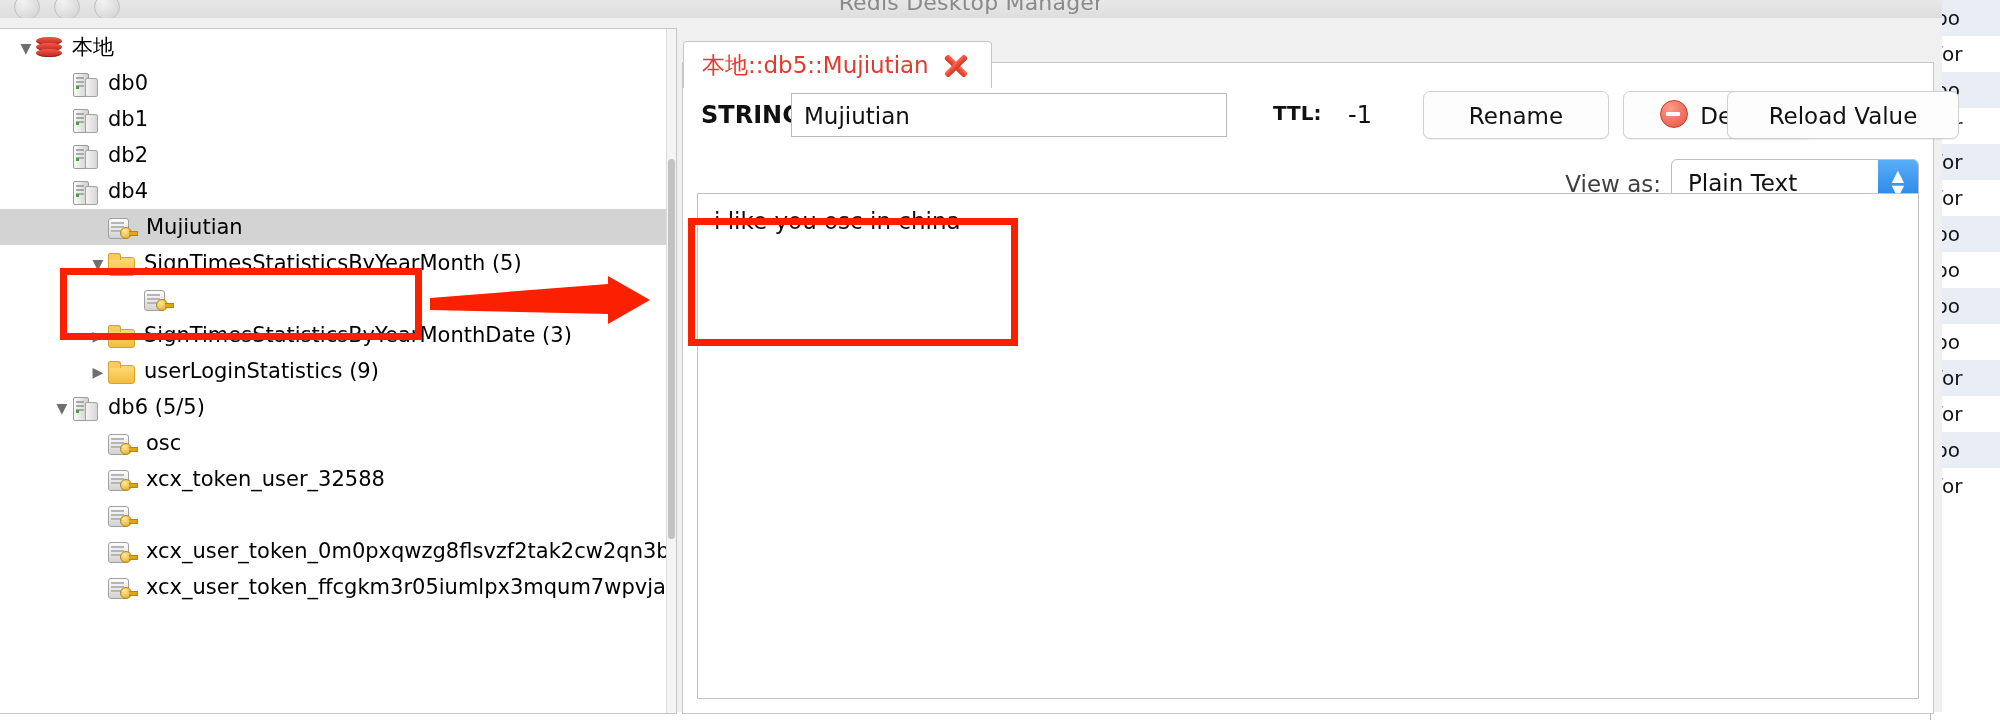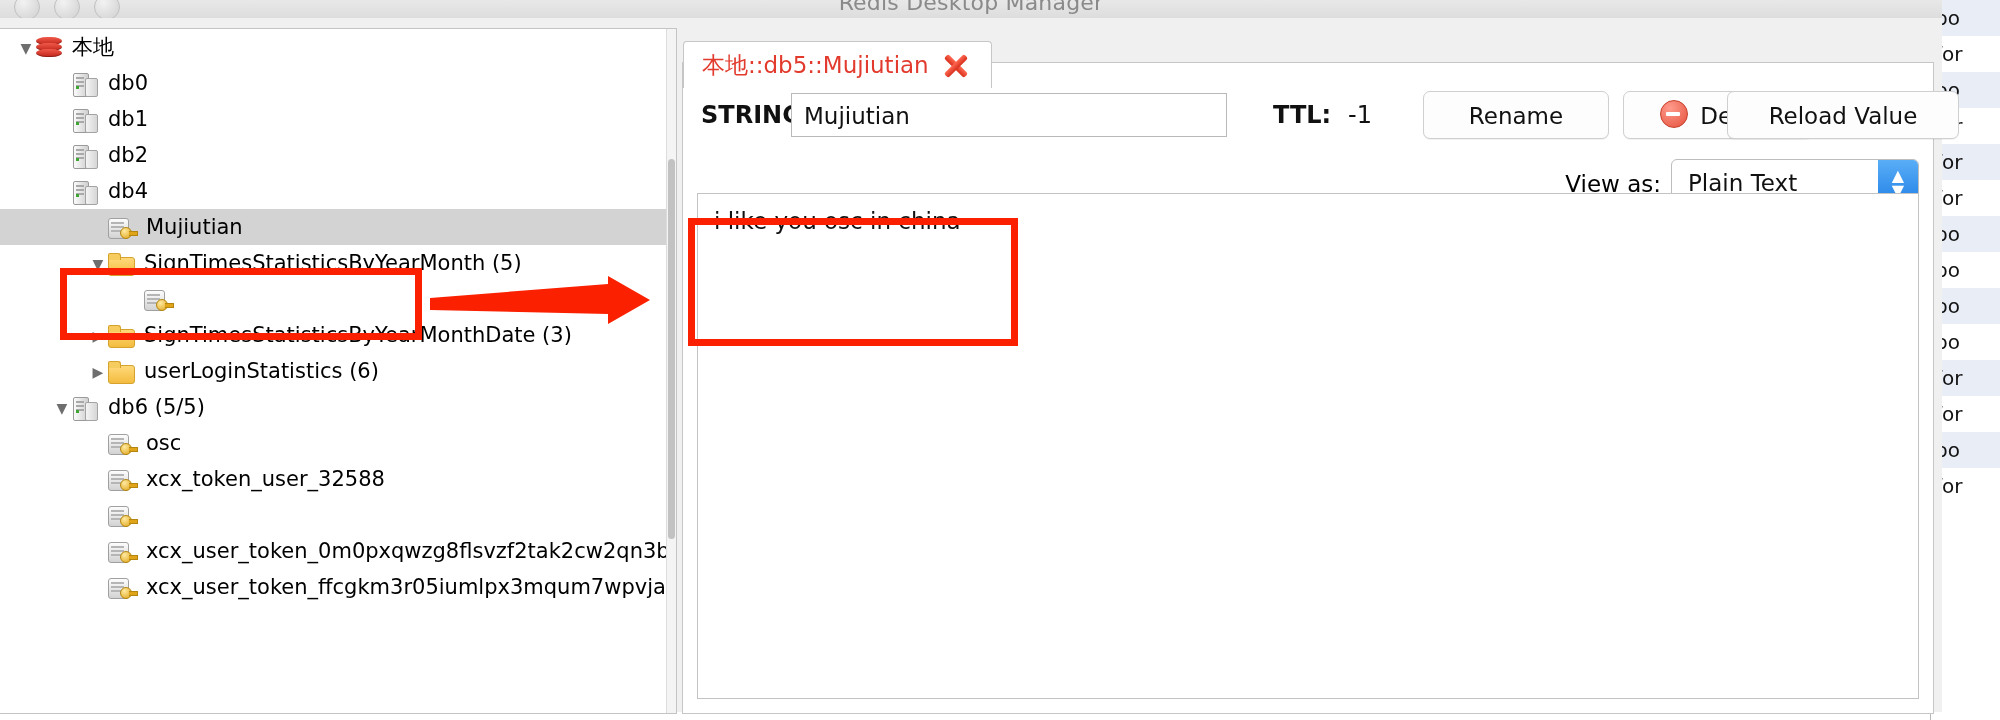--- a/index.html
+++ b/index.html
@@ -66,34 +66,34 @@
     background:#ffffff;border:1px solid #c6c6c6;border-bottom:none;border-radius:4px 4px 0 0;
     font-size:23px;color:#e23b2e;display:inline-flex;align-items:center;gap:14px;white-space:nowrap;}
   .xicon{display:inline-block;width:26px;height:26px;position:relative;}
   .xicon i{position:absolute;left:-1px;top:11px;width:28px;height:6px;border-radius:2px;
     background:linear-gradient(#ff6a52,#d8301d);}
   .xicon i:first-child{transform:rotate(45deg);} .xicon i:last-child{transform:rotate(-45deg);}
   #keyrow{position:absolute;left:0;top:24px;width:100%;height:62px;}
   #key-label{position:absolute;left:18px;top:14px;font-size:24px;font-weight:bold;color:#111;}
   #key-input{position:absolute;left:108px;top:6px;width:436px;height:44px;line-height:44px;
     background:#fff;border:1px solid #b9b9b9;font-size:23px;color:#111;padding-left:12px;box-sizing:border-box;}
-  #ttl-label{position:absolute;left:590px;top:14px;font-size:24px;font-weight:bold;color:#111;}
+  #ttl-label{position:absolute;left:590px;top:14px;font-size:20px;font-weight:bold;color:#111;}
   #ttl-value{position:absolute;left:665px;top:14px;font-size:24px;color:#111;}
   .btn{position:absolute;top:4px;height:48px;line-height:48px;background:#fdfdfd;
     border:1px solid #cfcfcf;border-radius:7px;font-size:23px;color:#111;text-align:center;
     box-shadow:0 1px 0 rgba(0,0,0,.05);box-sizing:border-box;}
   #btn-rename{left:740px;width:186px;}
   #btn-delete{left:940px;width:190px;}
   #btn-reload{left:1044px;width:232px;}
   .minus-icon{display:inline-block;width:26px;height:26px;border-radius:50%;vertical-align:-4px;
     margin-right:12px;background:radial-gradient(circle at 35% 28%,#ff9b8c,#e4513c);
     border:1px solid #c63d2a;position:relative;}
   .minus-icon:after{content:"";position:absolute;left:5px;top:11px;width:14px;height:4px;background:#fff;border-radius:1px;}
   #value-label{position:absolute;left:18px;top:96px;font-size:24px;color:#111;margin-top:48px;}
-  #viewas-label{position:absolute;right:272px;top:108px;font-size:23px;color:#000000;}
+  #viewas-label{position:absolute;right:272px;top:108px;font-size:23px;color:#404040;}
   #viewas-select{position:absolute;right:14px;top:96px;width:248px;height:48px;
     background:#fff;border:1px solid #bdbdbd;border-radius:6px;box-sizing:border-box;}
   #viewas-text{position:absolute;left:16px;top:0;line-height:46px;font-size:23px;color:#111;}
   #viewas-arrow{position:absolute;right:0;top:0;width:40px;height:46px;border-radius:0 5px 5px 0;
     background:linear-gradient(#5aaef7,#1f7fe5);color:#fff;font-size:16px;text-align:center;line-height:15px;padding-top:8px;box-sizing:border-box;}
   #value-area{position:absolute;left:14px;top:130px;right:14px;bottom:14px;
     background:#fff;border:1px solid #c3c3c3;font-size:23px;color:#111;padding:14px 16px;box-sizing:border-box;}
   
   .vsb{position:absolute;top:0;bottom:0;width:9px;background:#f4f4f4;border-left:1px solid #dcdcdc;}
   .vsb i{position:absolute;left:1px;width:7px;border-radius:4px;background:#c2c2c2;}
@@ -137,21 +137,21 @@
     <div id="sidebar">
         <div class="tree-row"><span style="display:inline-block;width:16px"></span><span class="twisty">▼</span><span class="ico ico-redis"><i></i><i></i><i></i></span><span>本地</span></div>
         <div class="tree-row"><span style="display:inline-block;width:52px"></span><span class="twisty blank"></span><span class="ico ico-db"><b></b><em></em><s></s></span><span>db0</span></div>
         <div class="tree-row"><span style="display:inline-block;width:52px"></span><span class="twisty blank"></span><span class="ico ico-db"><b></b><em></em><s></s></span><span>db1</span></div>
         <div class="tree-row"><span style="display:inline-block;width:52px"></span><span class="twisty blank"></span><span class="ico ico-db"><b></b><em></em><s></s></span><span>db2</span></div>
         <div class="tree-row"><span style="display:inline-block;width:52px"></span><span class="twisty blank"></span><span class="ico ico-db"><b></b><em></em><s></s></span><span>db4</span></div>
         <div class="tree-row sel"><span style="display:inline-block;width:88px"></span><span class="twisty blank"></span><span class="ico ico-key"><b></b><s></s></span><span>Mujiutian</span></div>
         <div class="tree-row"><span style="display:inline-block;width:88px"></span><span class="twisty">▼</span><span class="ico ico-folder"><b></b><s></s></span><span>SignTimesStatisticsByYearMonth (5)</span></div>
         <div class="tree-row"><span style="display:inline-block;width:124px"></span><span class="twisty blank"></span><span class="ico ico-key"><b></b><s></s></span></div>
         <div class="tree-row"><span style="display:inline-block;width:88px"></span><span class="twisty">▶</span><span class="ico ico-folder"><b></b><s></s></span><span>SignTimesStatisticsByYearMonthDate (3)</span></div>
-        <div class="tree-row"><span style="display:inline-block;width:88px"></span><span class="twisty">▶</span><span class="ico ico-folder"><b></b><s></s></span><span>userLoginStatistics (6)</span></div>
+        <div class="tree-row"><span style="display:inline-block;width:88px"></span><span class="twisty">▶</span><span class="ico ico-folder"><b></b><s></s></span><span>userLoginStatistics (9)</span></div>
         <div class="tree-row"><span style="display:inline-block;width:52px"></span><span class="twisty">▼</span><span class="ico ico-db"><b></b><em></em><s></s></span><span>db6 (5/5)</span></div>
         <div class="tree-row"><span style="display:inline-block;width:88px"></span><span class="twisty blank"></span><span class="ico ico-key"><b></b><s></s></span><span>osc</span></div>
         <div class="tree-row"><span style="display:inline-block;width:88px"></span><span class="twisty blank"></span><span class="ico ico-key"><b></b><s></s></span><span>xcx_token_user_32588</span></div>
         <div class="tree-row"><span style="display:inline-block;width:88px"></span><span class="twisty blank"></span><span class="ico ico-key"><b></b><s></s></span></div>
         <div class="tree-row"><span style="display:inline-block;width:88px"></span><span class="twisty blank"></span><span class="ico ico-key"><b></b><s></s></span><span>xcx_user_token_0m0pxqwzg8flsvzf2tak2cw2qn3ba</span></div>
         <div class="tree-row"><span style="display:inline-block;width:88px"></span><span class="twisty blank"></span><span class="ico ico-key"><b></b><s></s></span><span>xcx_user_token_ffcgkm3r05iumlpx3mqum7wpvjae</span></div>
         <div class="vsb" style="right: 0px;">
           <i style="top:130px;height:380px"></i>
         </div>
       </div>

